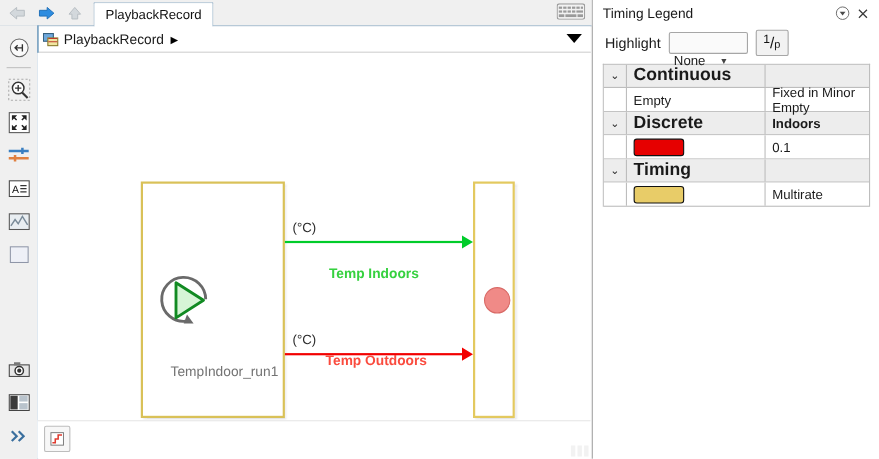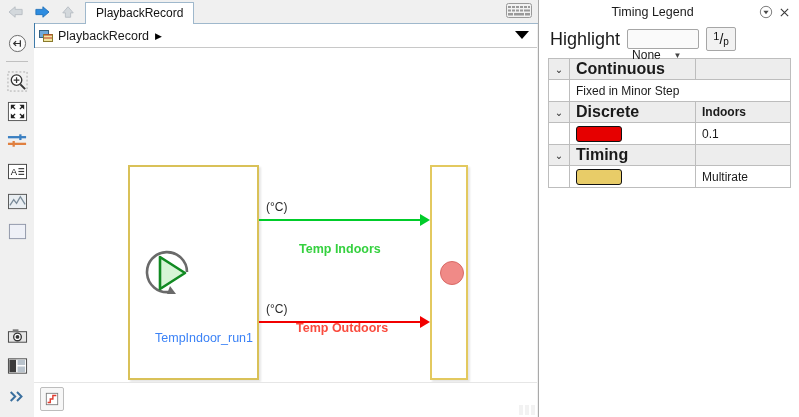--- a/index.html
+++ b/index.html
@@ -70,21 +70,21 @@
   .grip{position:absolute;right:2px;bottom:2px;width:16px;height:10px;display:flex;gap:2px;}
   .grip i{display:block;width:4px;height:10px;background:#f2f2f2;}
 
   
   .block-playback{
     position:absolute;left:94px;top:117px;width:131px;height:215px;
     background:#ffffff;border:2px solid #d9c158;
     box-shadow:2px 2px 2px rgba(0,0,0,.10);box-sizing:border-box;
   }
   .port-label{
-    position:absolute;right:4px;font-size:12.5px;color:#3b82f6;white-space:nowrap;
+    position:absolute;right:4px;font-size:12.5px;color:#737373;white-space:nowrap;
   }
   .pl-top{top:164px;}
   .playglyph{position:absolute;left:105px;top:196px;width:60px;height:56px;}
 
   .block-scope{
     position:absolute;left:396px;top:117px;width:38px;height:215px;
     background:#ffffff;border:2px solid #e3c95f;
     box-shadow:2px 2px 2px rgba(0,0,0,.10);box-sizing:border-box;
   }
   .rec-dot{position:absolute;left:406px;top:213px;width:22px;height:22px;border-radius:50%;
@@ -98,24 +98,24 @@
   .ah-green{border-left:10px solid #00cc2a;}
   .ah-red{border-left:10px solid #f20000;}
   .sig-label{position:absolute;font-size:12.5px;font-weight:bold;white-space:nowrap;}
   .lbl-green{color:#35d13f;}
   .lbl-red{color:#fa4b3e;}
   .unit{position:absolute;font-size:12px;color:#2b2b2b;white-space:nowrap;}
 
   
   .legend-panel{position:relative;width:261px;height:417px;background:#ffffff;border-left:1px solid #a9a9a9;box-sizing:border-box;}
   .legend-title-bar{height:24px;display:flex;align-items:center;padding:0 6px 0 9px;background:#ffffff;}
-  .legend-title{font-size:12.5px;color:#1a1a1a;flex:1 1 auto;text-align:center;}
+  .legend-title{font-size:12.5px;color:#1a1a1a;flex:1 1 auto;}
   .titlebtn{width:18px;height:18px;display:flex;align-items:center;justify-content:center;}
   .legend-ctrls{height:30px;display:flex;align-items:center;padding-left:11px;gap:7px;}
-  .ctrl-label{font-size:18px;color:#1a1a1a;}
+  .ctrl-label{font-size:13px;color:#1a1a1a;}
   .combo{
     width:72px;height:20px;border:1px solid #a6a6a6;background:#fafafa;border-radius:2px;
     display:flex;align-items:center;padding:0 4px;box-sizing:border-box;font-size:12px;color:#1a1a1a;
   }
   .combo span{flex:1 1 auto;margin-top:32px;}
   .combo .cv{font-size:8px;color:#444;}
   .pbtn{
     width:30px;height:24px;border:1px solid #a6a6a6;background:#f2f2f2;border-radius:2px;
     display:flex;align-items:center;justify-content:center;font-size:13px;color:#111;box-sizing:border-box;
   }
@@ -369,21 +369,22 @@
 
     <div class="legend-table">
 
       <div class="grp-row">
         <div class="grp-caret">⌄</div>
         <div class="grp-name">Continuous</div>
         <div class="grp-col2"></div>
       </div>
       <div class="item-row">
         <div class="item-pad"></div>
-        <div class="item-c2">Fixed in Minor Step</div>
+        <div class="item-c1">Empty</div>
+        <div class="item-c2">Fixed in Minor Empty</div>
       </div>
 
       <div class="grp-row">
         <div class="grp-caret">⌄</div>
         <div class="grp-name">Discrete</div>
         <div class="grp-col2">Indoors</div>
       </div>
       <div class="item-row">
         <div class="item-pad"></div>
         <div class="item-c1">

